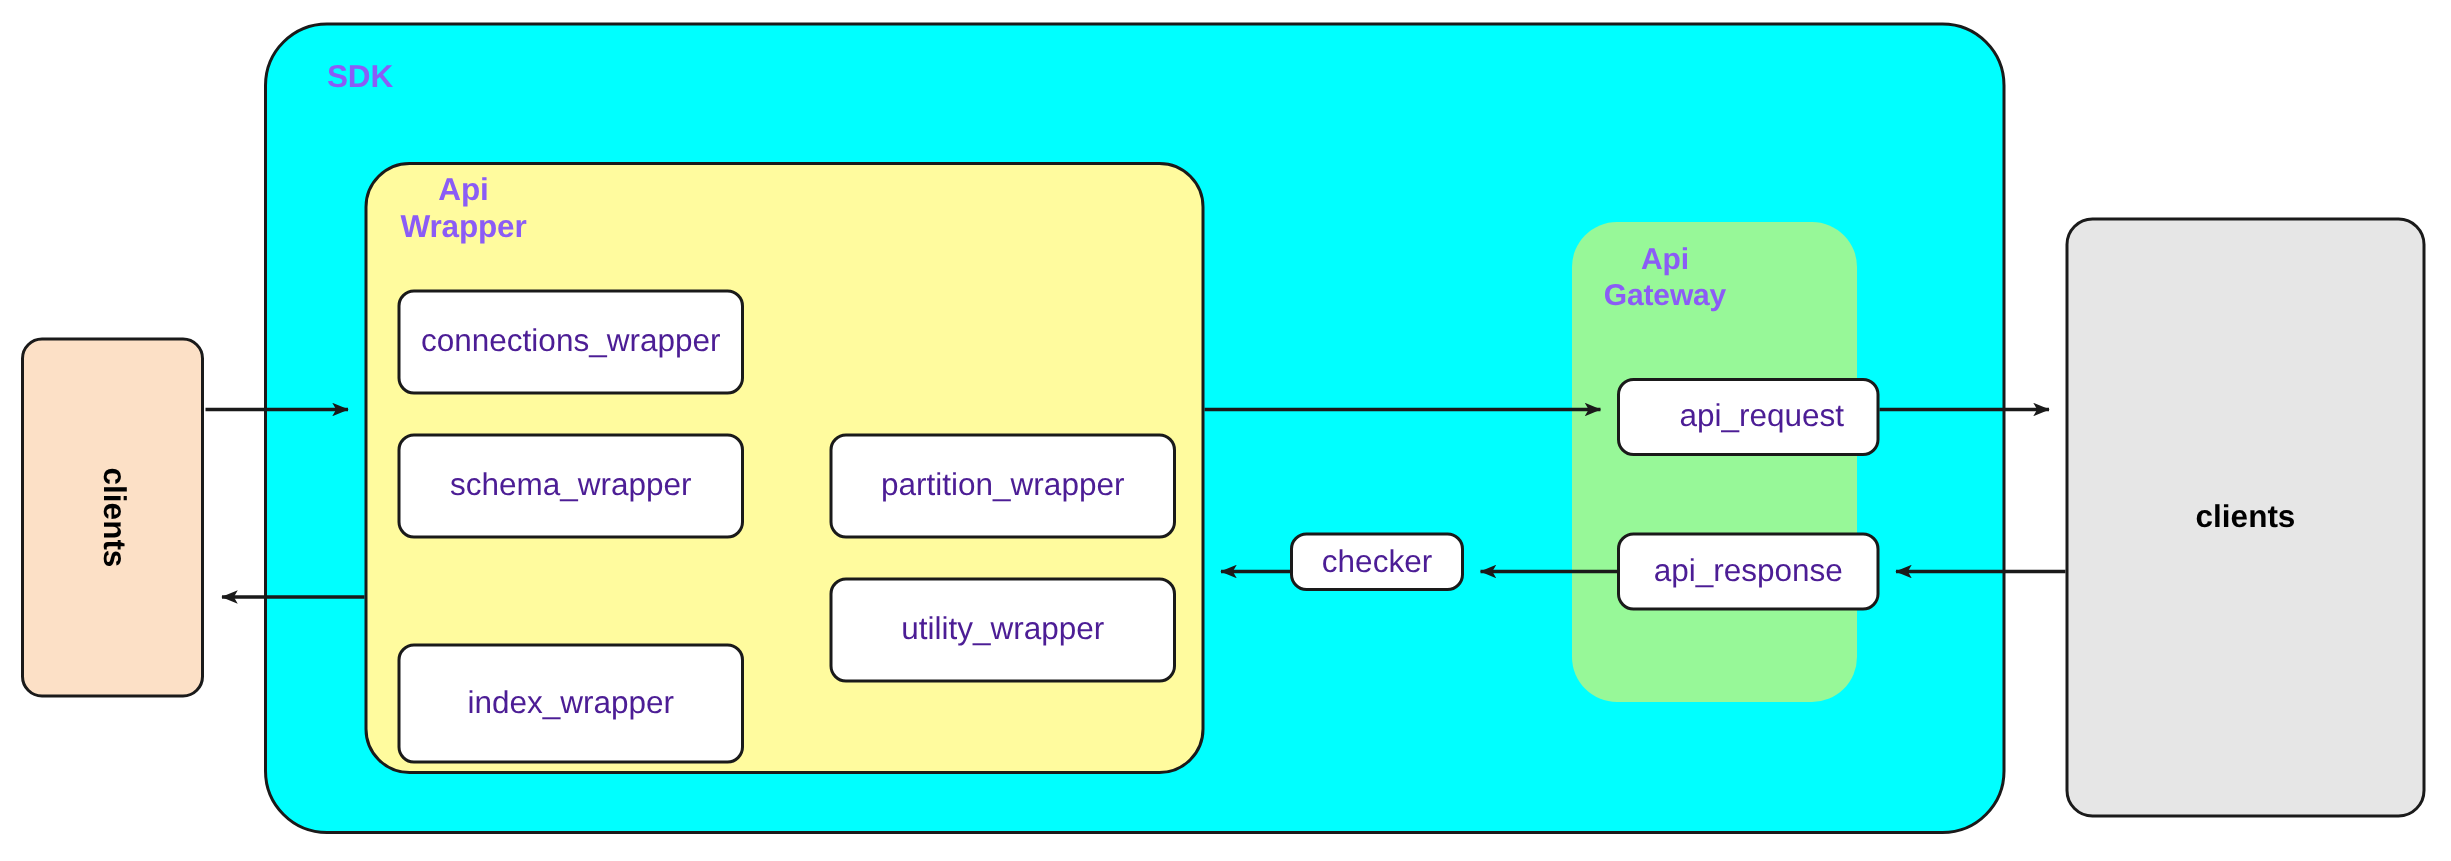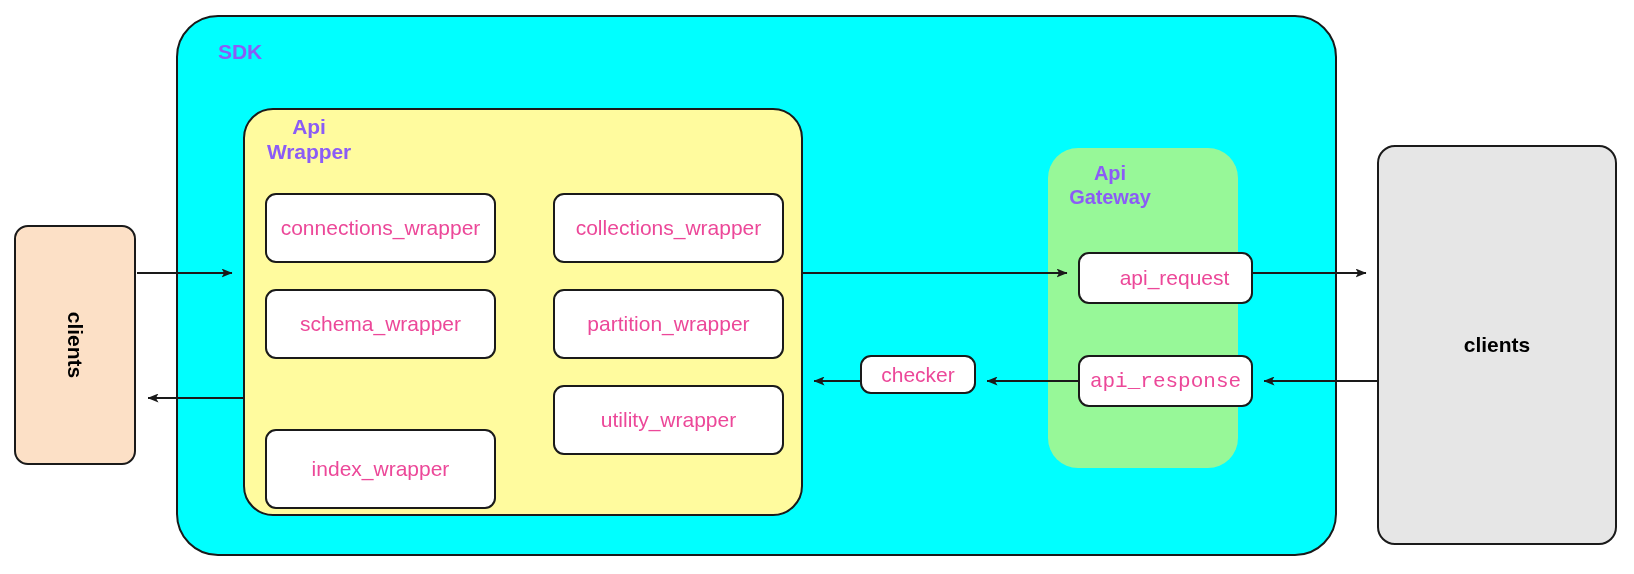--- a/index.html
+++ b/index.html
@@ -77,21 +77,21 @@
   .leaf {
     position: absolute;
     box-sizing: border-box;
     background: #ffffff;
     border: 2px solid #1a1a1a;
     border-radius: 11px;
     display: flex;
     align-items: center;
     justify-content: center;
     font-size: 21px;
-    color: #ec4899;
+    color: #4c1d95;
   }
   
   .clients-box {
     left: 14px;
     top: 225px;
     width: 122px;
     height: 240px;
     background: #fce0c6;
     border-radius: 14px;
     display: flex;
@@ -143,40 +143,37 @@
   <div class="container-title wrapper-title">Api
 Wrapper</div>
 
   <div class="box gateway-box"></div>
   <div class="container-title gateway-title">Api
 Gateway</div>
 
   <div class="leaf" style="left:265px; top:193px; width:231px; height:70px;">
     <span>connections_wrapper</span>
   </div>
-  <div class="leaf" style="left:553px; top:193px; width:231px; height:70px;">
-    <span>collections_wrapper</span>
-  </div>
   <div class="leaf" style="left:265px; top:289px; width:231px; height:70px;">
     <span>schema_wrapper</span>
   </div>
   <div class="leaf" style="left:553px; top:289px; width:231px; height:70px;">
     <span>partition_wrapper</span>
   </div>
   <div class="leaf" style="left:265px; top:385px; width:231px; height:80px;margin-top:44px;">
     <span>index_wrapper</span>
   </div>
   <div class="leaf" style="left:553px; top:385px; width:231px; height:70px;">
     <span>utility_wrapper</span>
   </div>
 
   <div class="leaf" style="left:1078px; top:252px; width:175px; height:52px;padding-left:18px;">
     <span>api_request</span>
   </div>
-  <div class="leaf" style="left:1078px; top:355px; width:175px; height:52px;font-family:Liberation Mono, monospace;">
+  <div class="leaf" style="left:1078px; top:355px; width:175px; height:52px;">
     <span>api_response</span>
   </div>
 
   <div class="leaf" style="left:860px; top:355px; width:116px; height:39px;">
     <span>checker</span>
   </div>
 
   <div class="box clients-box">
     <span class="clients-label">clients</span>
   </div>

